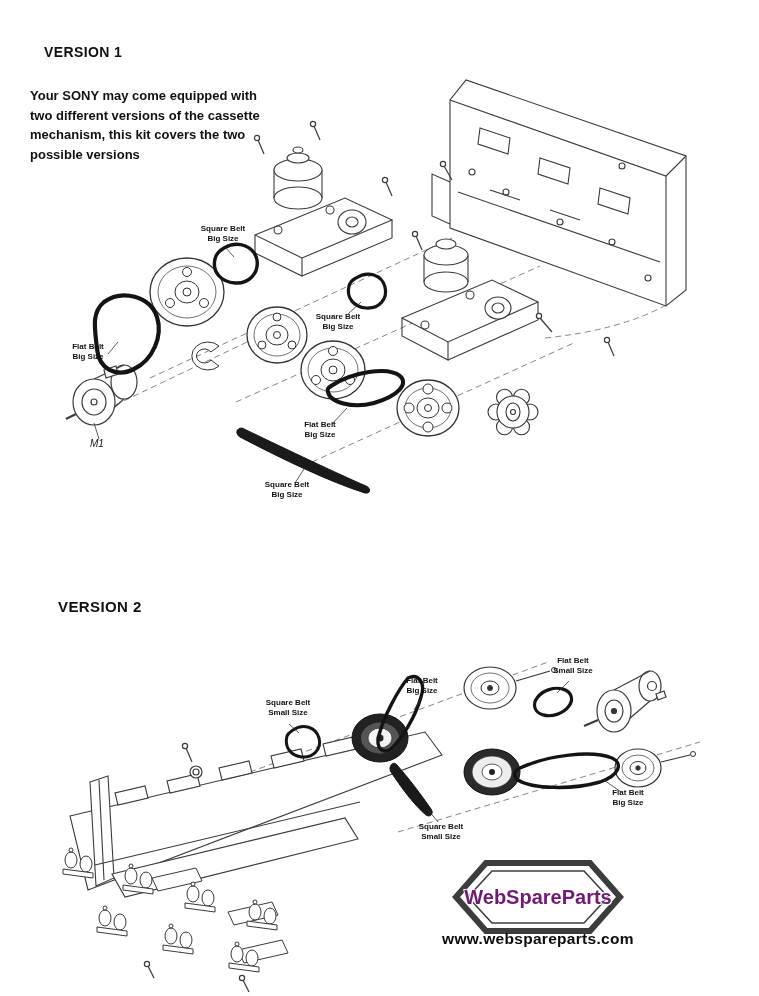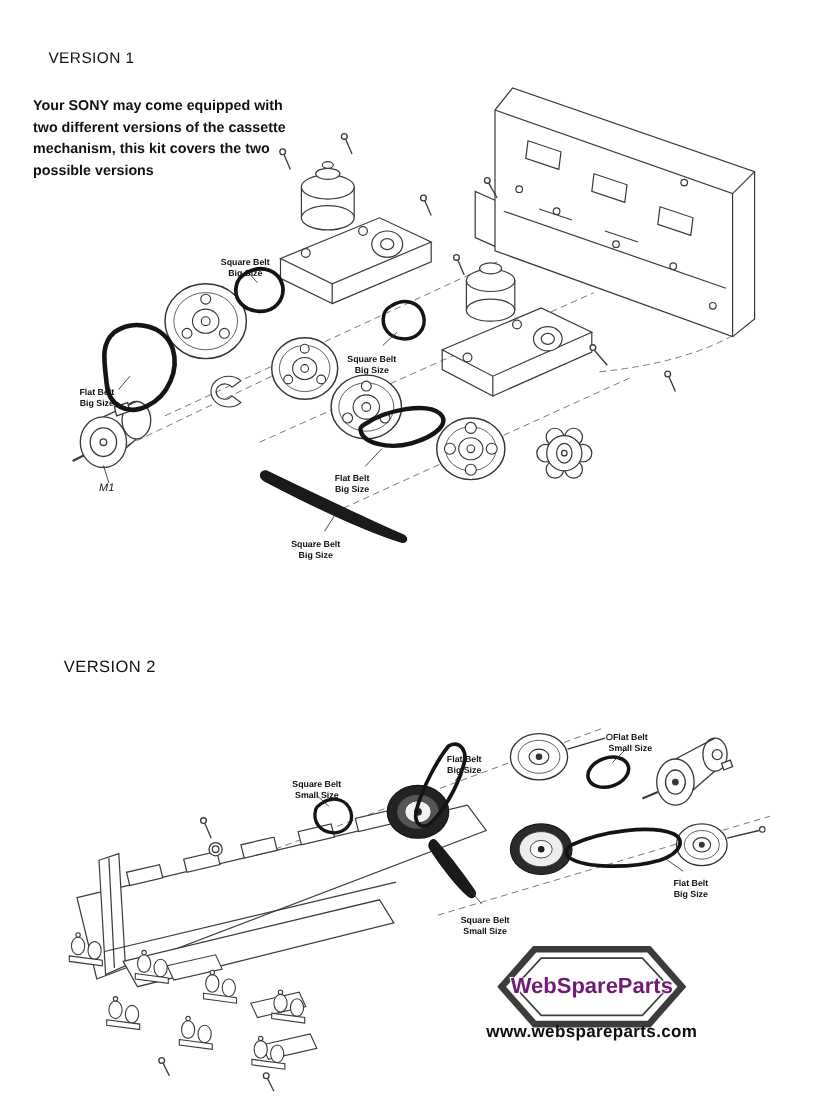--- a/index.html
+++ b/index.html
@@ -1,23 +1,23 @@
 <!DOCTYPE html>
 <html><head>
 <meta charset="utf-8">
 <style>
   html,body{margin:0;padding:0;background:#fff;}
   .page{position:relative;width:759px;height:996px;background:#ffffff;overflow:hidden;
         font-family:"Liberation Sans", sans-serif;color:#111;}
   .abs{position:absolute;}
-  .heading{position:absolute;font-size:14px;font-weight:normal;letter-spacing:.4px;color:#111;}
+  .heading{position:absolute;font-size:14px;font-weight:bold;letter-spacing:.4px;color:#111;}
   .heading2{font-size:15px;}
   .desc{position:absolute;font-size:13px;font-weight:bold;line-height:1.5;white-space:pre-line;color:#111;}
   .lbl{position:absolute;font-size:8px;font-weight:bold;line-height:1.3;text-align:center;
-       white-space:pre-line;color:#111;margin-top:10px;}
+       white-space:pre-line;color:#111;}
   .m1lbl{position:absolute;font-size:10px;font-style:italic;color:#111;}
   .brand{position:absolute;font-size:20px;font-weight:bold;text-align:center;color:#701a75;
          text-shadow:0 0 2px #fff,0 0 2px #fff,1px 1px 0 #fff,-1px -1px 0 #fff;}
   .url{position:absolute;font-size:15.5px;font-weight:bold;text-align:center;letter-spacing:.3px;color:#0d0d0d;}
   svg{display:block;}
 </style>
 </head>
 <body>
 
 <div class="page">

